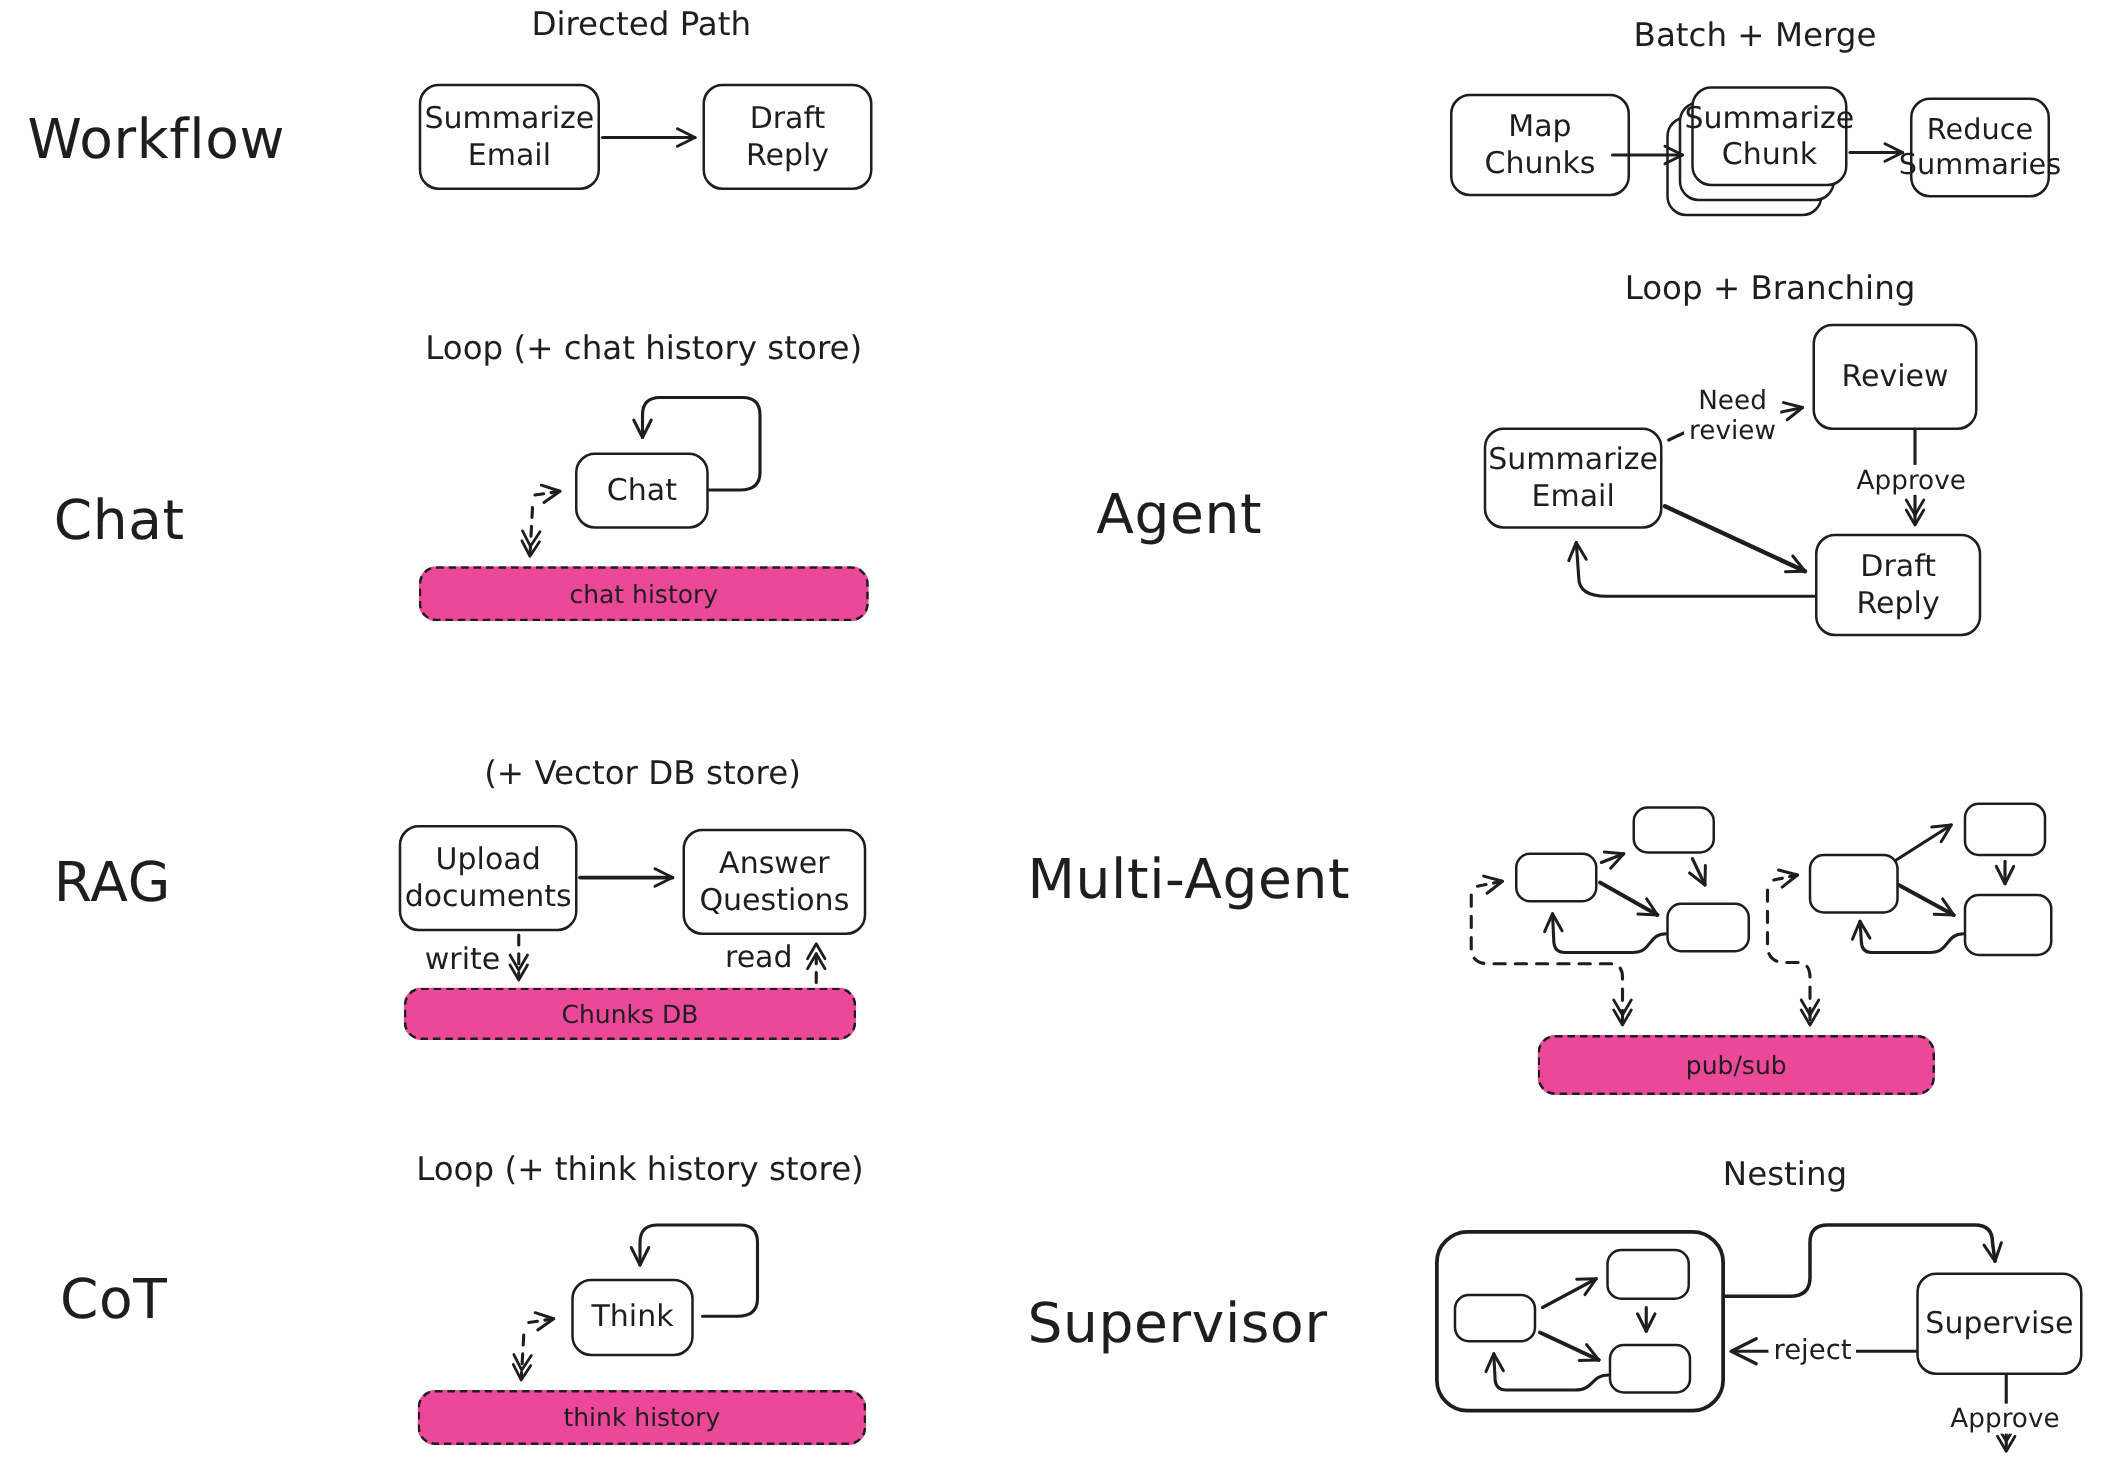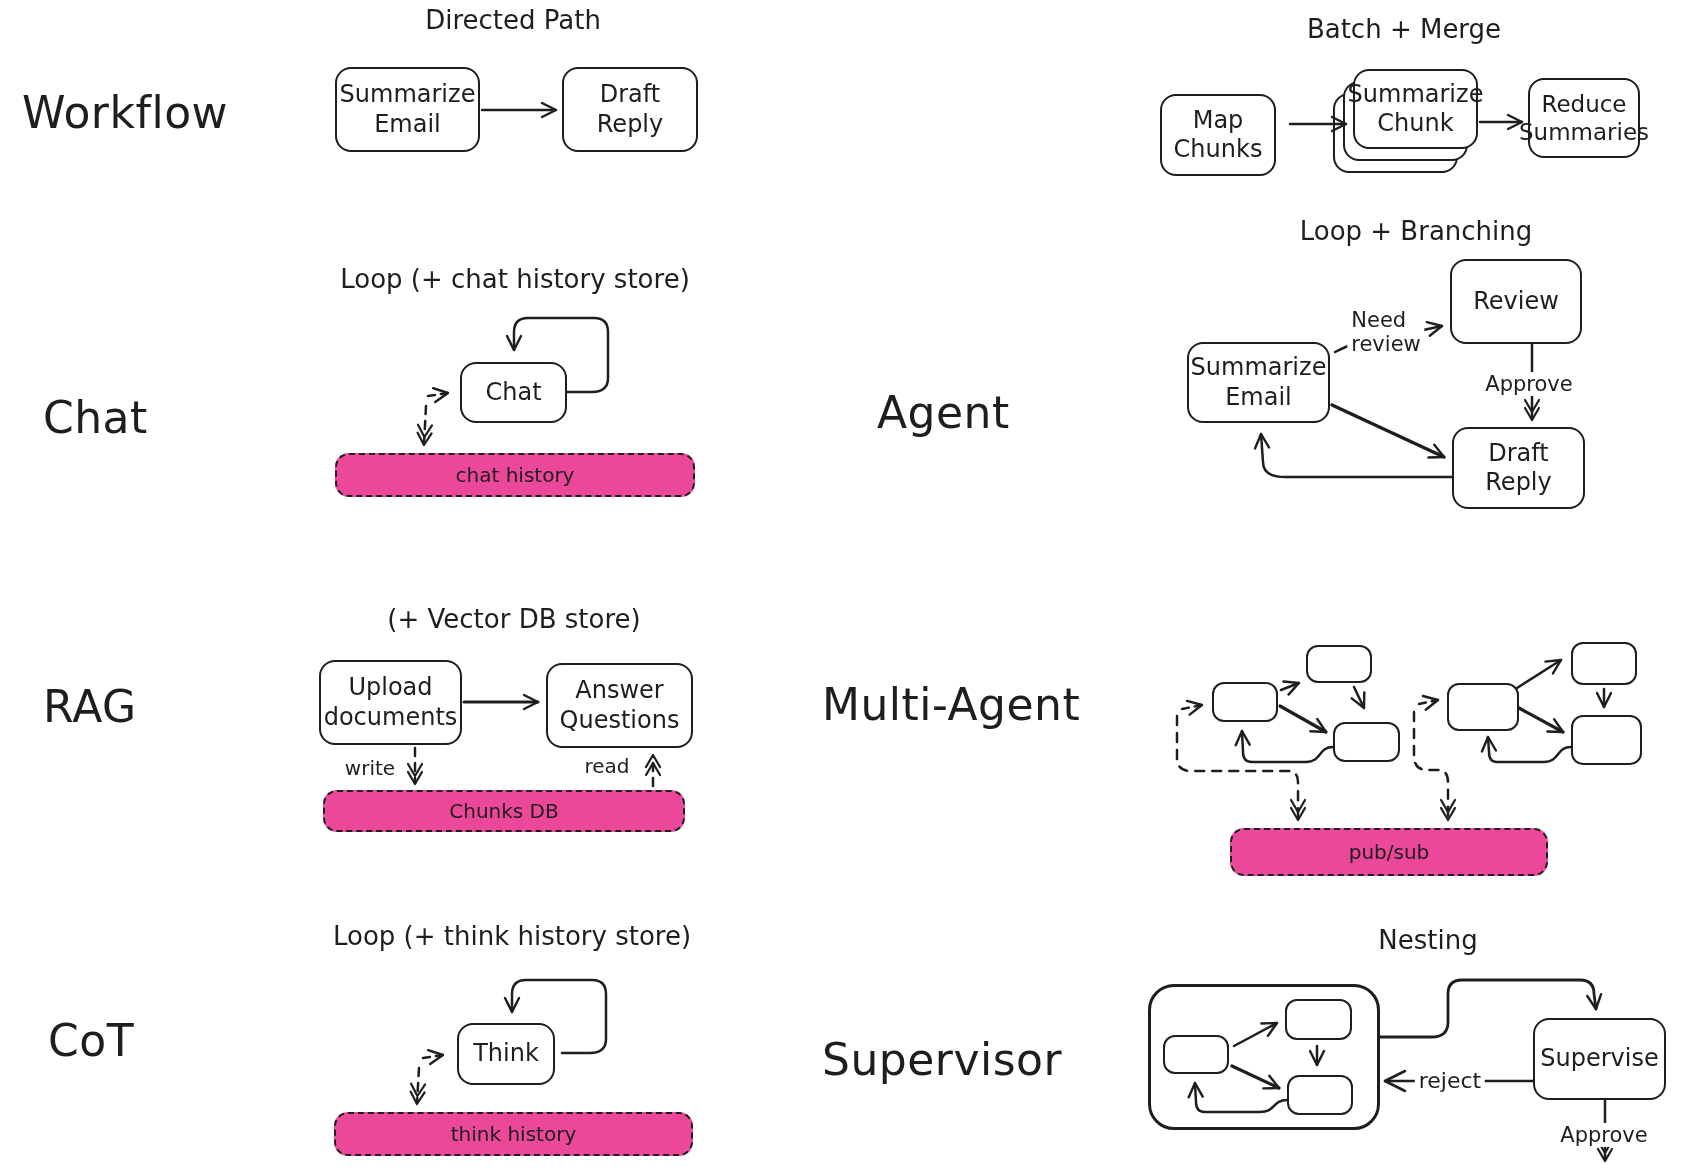--- a/index.html
+++ b/index.html
@@ -28,24 +28,24 @@
   
   .store{
     position:absolute;box-sizing:border-box;background:#ec4899;
     border:2.4px dashed #1e1e1e;border-radius:14px;
     display:flex;align-items:center;justify-content:center;text-align:left;
     font-size:20px;z-index:1;
   }
   
   .edge-label{
     position:absolute;font-size:21px;transform:translate(-50%,-50%);
-    white-space:nowrap;text-align:left;line-height:1.15;z-index:3;
+    white-space:nowrap;text-align:center;line-height:1.15;z-index:3;
   }
   .edge-label.bg{background:#fff;padding:0 4px;}
-  .edge-label.big{font-size:20px;}
+  .edge-label.big{font-size:24px;}
   svg.wires{position:absolute;left:0;top:0;z-index:2;pointer-events:none;}
 </style>
 </head>
 <body>
 
 <div class="canvas">
 
   <div class="row-label" style="left:22px;top:112px">Workflow</div>
   <div class="row-label" style="left:43px;top:417px">Chat</div>
   <div class="row-label" style="left:877px;top:412px">Agent</div>
@@ -58,21 +58,21 @@
   <div class="tech-title" style="left:1404px;top:29px">Batch + Merge</div>
   <div class="tech-title" style="left:515px;top:279px">Loop (+ chat history store)</div>
   <div class="tech-title" style="left:1416px;top:231px">Loop + Branching</div>
   <div class="tech-title" style="left:514px;top:619px">(+ Vector DB store)</div>
   <div class="tech-title" style="left:512px;top:936px">Loop (+ think history store)</div>
   <div class="tech-title" style="left:1428px;top:940px">Nesting</div>
 
   <div class="node" style="left:335px;top:67px;width:145px;height:85px">Summarize Email</div>
   <div class="node" style="left:562px;top:67px;width:136px;height:85px">Draft Reply</div>
 
-  <div class="node" style="left:1160px;top:94px;width:116px;height:82px">Map Chunks</div>
+  <div class="node" style="left:1160px;top:75px;width:144px;height:82px">Map Chunks</div>
   <div class="node" style="left:1333px;top:93px;width:125px;height:80px"></div>
   <div class="node" style="left:1343px;top:81px;width:125px;height:80px"></div>
   <div class="node" style="left:1353px;top:69px;width:125px;height:80px;z-index:2">Summarize Chunk</div>
   <div class="node" style="left:1528px;top:78px;width:112px;height:80px;font-size:23px">Reduce Summaries</div>
 
   <div class="node" style="left:460px;top:362px;width:107px;height:61px">Chat</div>
   <div class="store" style="left:335px;top:453px;width:360px;height:44px">chat history</div>
 
   <div class="node" style="left:1187px;top:342px;width:143px;height:81px">Summarize Email</div>
   <div class="node" style="left:1450px;top:259px;width:132px;height:85px">Review</div>

